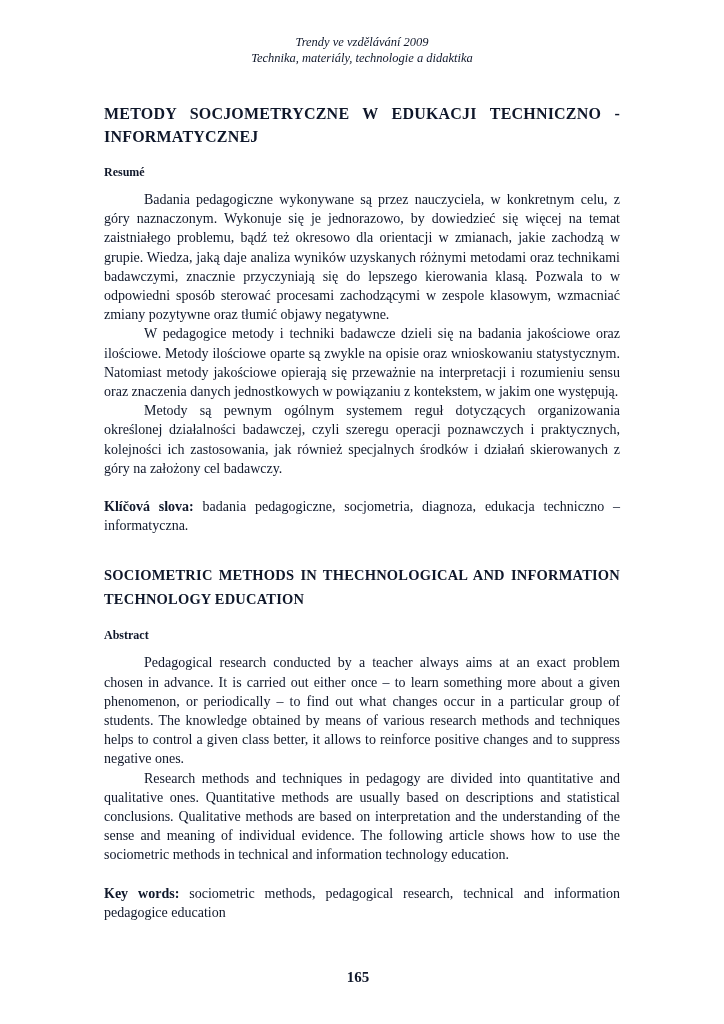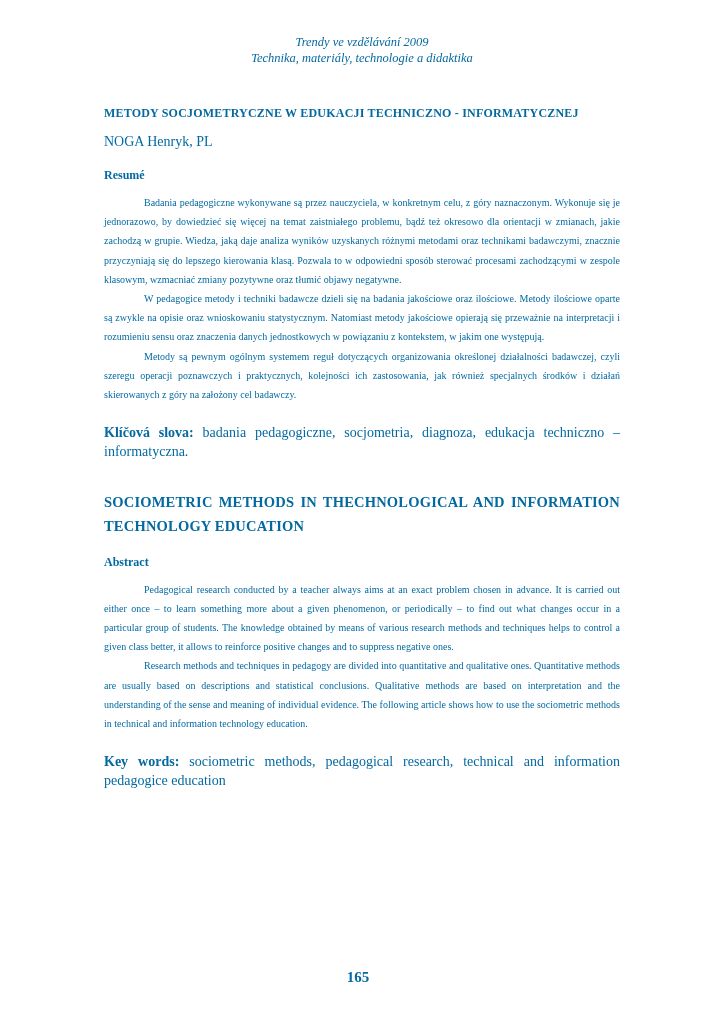--- a/index.html
+++ b/index.html
@@ -9,51 +9,51 @@
   }
   .page {
     position: relative;
     width: 724px;
     height: 1024px;
     margin: 0 auto;
     background: #ffffff;
     box-sizing: border-box;
     padding: 34px 104px 0 104px;
     font-family: "Liberation Serif", "DejaVu Serif", serif;
-    color: #0369a1;
+    color: #0f172a;
     overflow: hidden;
   }
   .running-head {
     text-align: center;
     font-style: italic;
     font-size: 12.5px;
     line-height: 16px;
   }
   .title-pl {
     margin-top: 36px;
     font-weight: bold;
-    font-size: 12px;
+    font-size: 16px;
     line-height: 23px;
     text-align: justify;
     letter-spacing: 0.2px;
   }
   .author {
     margin-top: 7px;
     font-size: 14px;
     line-height: 19px;
   }
   .section-heading {
     margin-top: 15px;
     font-weight: bold;
     font-size: 12px;
     line-height: 19px;
   }
   .body-par {
     margin: 0;
-    font-size: 10px;
+    font-size: 14px;
     line-height: 19.2px;
     text-align: justify;
     text-indent: 40px;
   }
   .first-par {
     margin-top: 8px;
   }
   .keywords {
     margin-top: 19px;
     font-size: 14px;
@@ -86,21 +86,20 @@
 
 <div class="page">
 
   <div class="running-head">
     <div>Trendy ve vzdělávání 2009</div>
     <div>Technika, materiály, technologie a didaktika</div>
   </div>
 
   <div class="title-pl">METODY SOCJOMETRYCZNE W EDUKACJI TECHNICZNO - INFORMATYCZNEJ</div>
 
-  <div class="author">NOGA Henryk, PL</div>
 
   <div class="section-heading">Resumé</div>
 
   <p class="body-par first-par">Badania pedagogiczne wykonywane są przez nauczyciela, w konkretnym celu, z góry naznaczonym. Wykonuje się je jednorazowo, by dowiedzieć się więcej na temat zaistniałego problemu, bądź też okresowo dla orientacji w zmianach, jakie zachodzą w grupie. Wiedza, jaką daje analiza wyników uzyskanych różnymi metodami oraz technikami badawczymi, znacznie przyczyniają się do lepszego kierowania klasą. Pozwala to w odpowiedni sposób sterować procesami zachodzącymi w zespole klasowym, wzmacniać zmiany pozytywne oraz tłumić objawy negatywne.</p>
   <p class="body-par">W pedagogice metody i techniki badawcze dzieli się na badania jakościowe oraz ilościowe. Metody ilościowe oparte są zwykle na opisie oraz wnioskowaniu statystycznym. Natomiast metody jakościowe opierają się przeważnie na interpretacji i rozumieniu sensu oraz znaczenia danych jednostkowych w powiązaniu z kontekstem, w jakim one występują.</p>
   <p class="body-par">Metody są pewnym ogólnym systemem reguł dotyczących organizowania określonej działalności badawczej, czyli szeregu operacji poznawczych i praktycznych, kolejności ich zastosowania, jak również specjalnych środków i działań skierowanych z góry na założony cel badawczy.</p>
 
   <div class="keywords">
     <span class="kw-label">Klíčová slova:</span><span> badania pedagogiczne, socjometria, diagnoza, edukacja techniczno – informatyczna.</span>
   </div>

